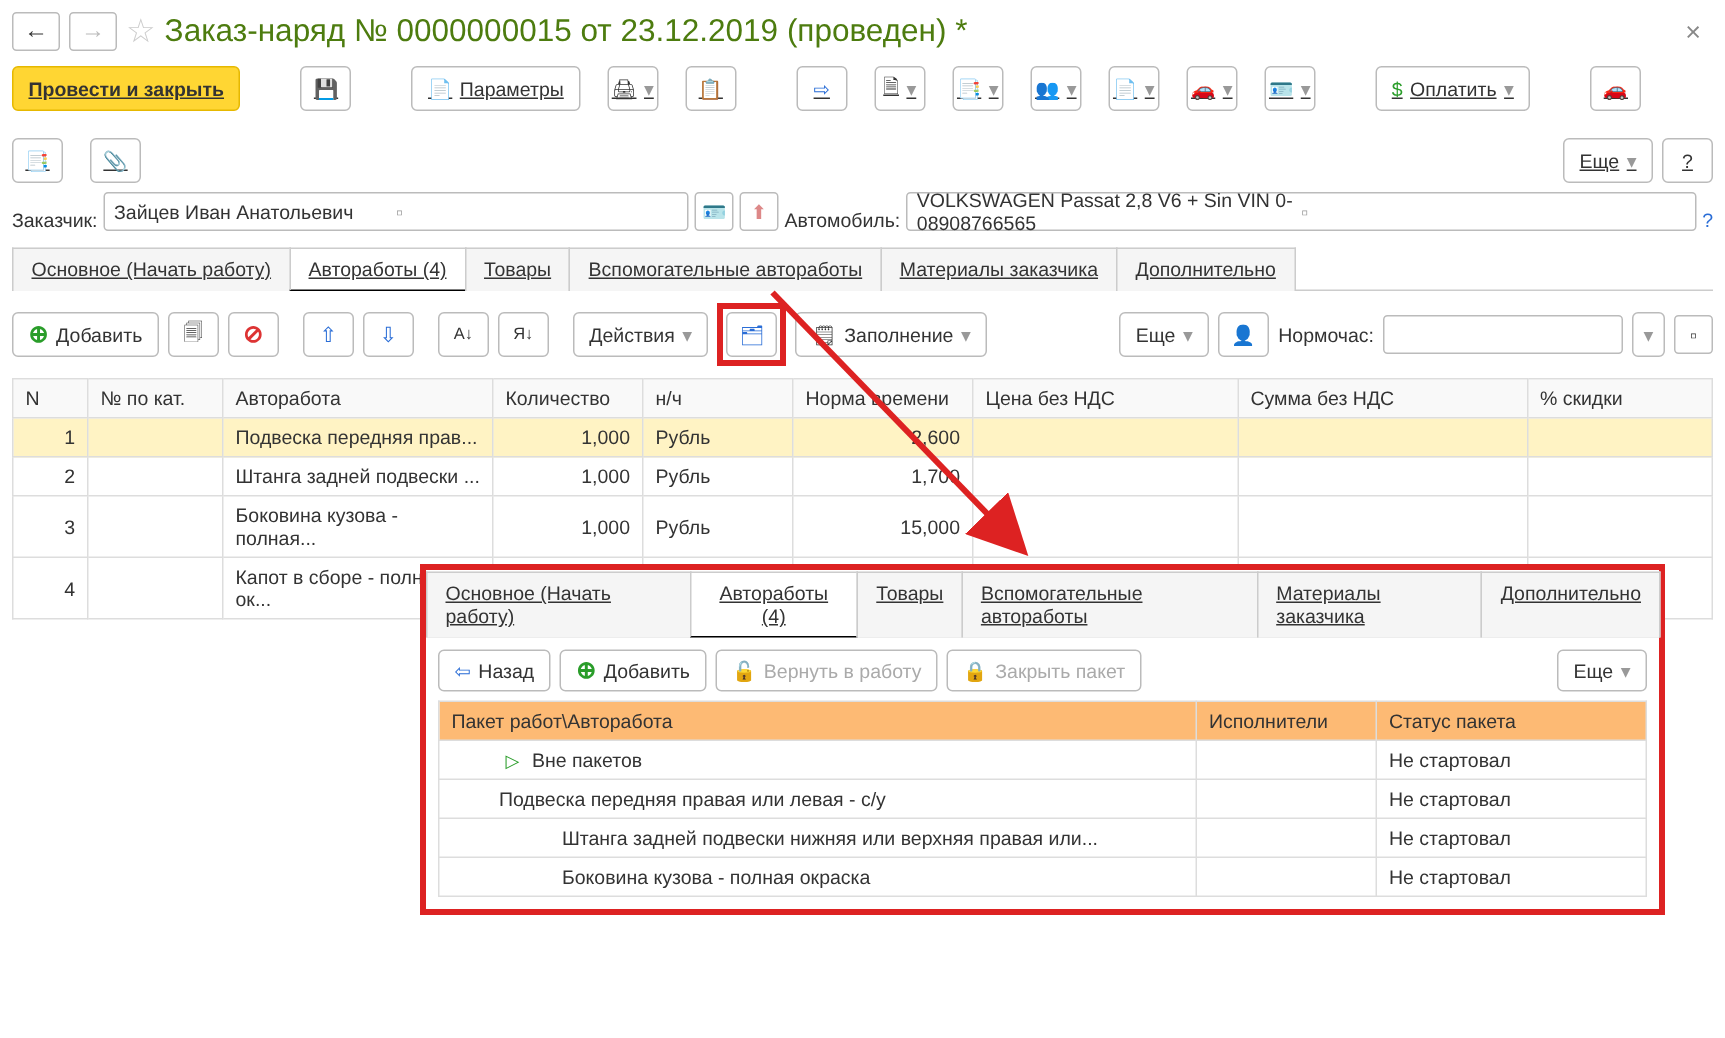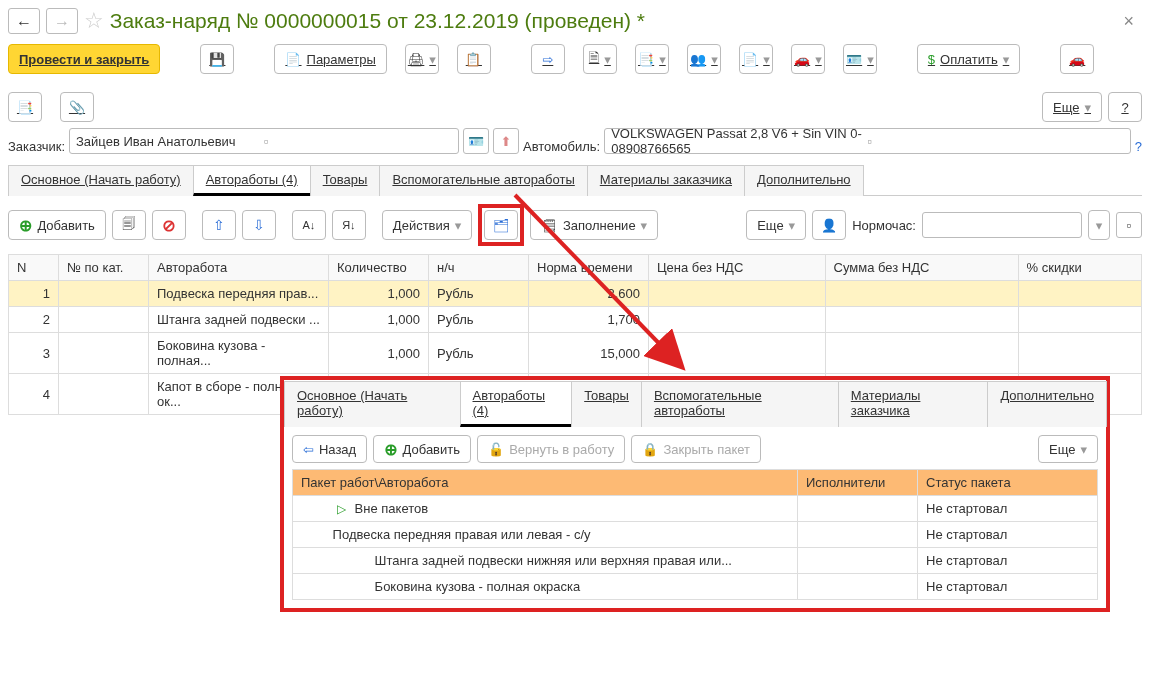--- a/index.html
+++ b/index.html
@@ -15,21 +15,21 @@
   .tbtn.yellow { background: #ffd633; border-color: #e6b800; font-weight:bold;}
   .tbtn.icon-only { padding: 0; width: 34px; justify-content:center; }
   .spacer4 { width:4px; }
   .field-row { display:flex; align-items:flex-end; gap:4px; margin-bottom:10px;}
   .field-label { color:#333; }
   .field-input { flex:1; display:flex; align-items:center; border:1px solid #bbb; height:26px; padding:0 6px; background:#fff; border-radius:3px;}
   .field-input span { flex:1; }
   .mini-btn { border:1px solid #bbb; background:#fff; width:26px; height:26px; display:flex; align-items:center; justify-content:center; cursor:pointer; border-radius:3px;}
   .tabs { display:flex; border-bottom:1px solid #ccc; margin-bottom:8px;}
   .tab { padding:6px 12px; border:1px solid #ccc; border-bottom:none; margin-right:-1px; background:#f5f5f5; cursor:pointer; position:relative; top:1px;text-decoration:underline;}
-  .tab.active { background:#fff; border-bottom:3px solid #000000; }
+  .tab.active { background:#fff; border-bottom:1px solid #000000;text-align:center; }
   .subbar { display:flex; align-items:center; gap:6px; margin-bottom:8px;}
   .subbar .right { margin-left:auto; display:flex; align-items:center; gap:6px;}
   .plus { color:#2a9d2a; font-weight:bold; font-size:16px;}
   .red-x { color:#d33; font-weight:bold; font-size:16px;}
   .arrow-blue { color:#2a6dd6; font-size:14px;}
   .table { width:100%; border-collapse:collapse; }
   .table th, .table td { border:1px solid #ddd; padding:5px 8px; text-align:left; font-weight:normal; font-size:13px;}
   .table th { background:#f9f9f9; }
   .table tr.sel td { background:#fff3c4; }
   .table td.num { text-align:right;}

